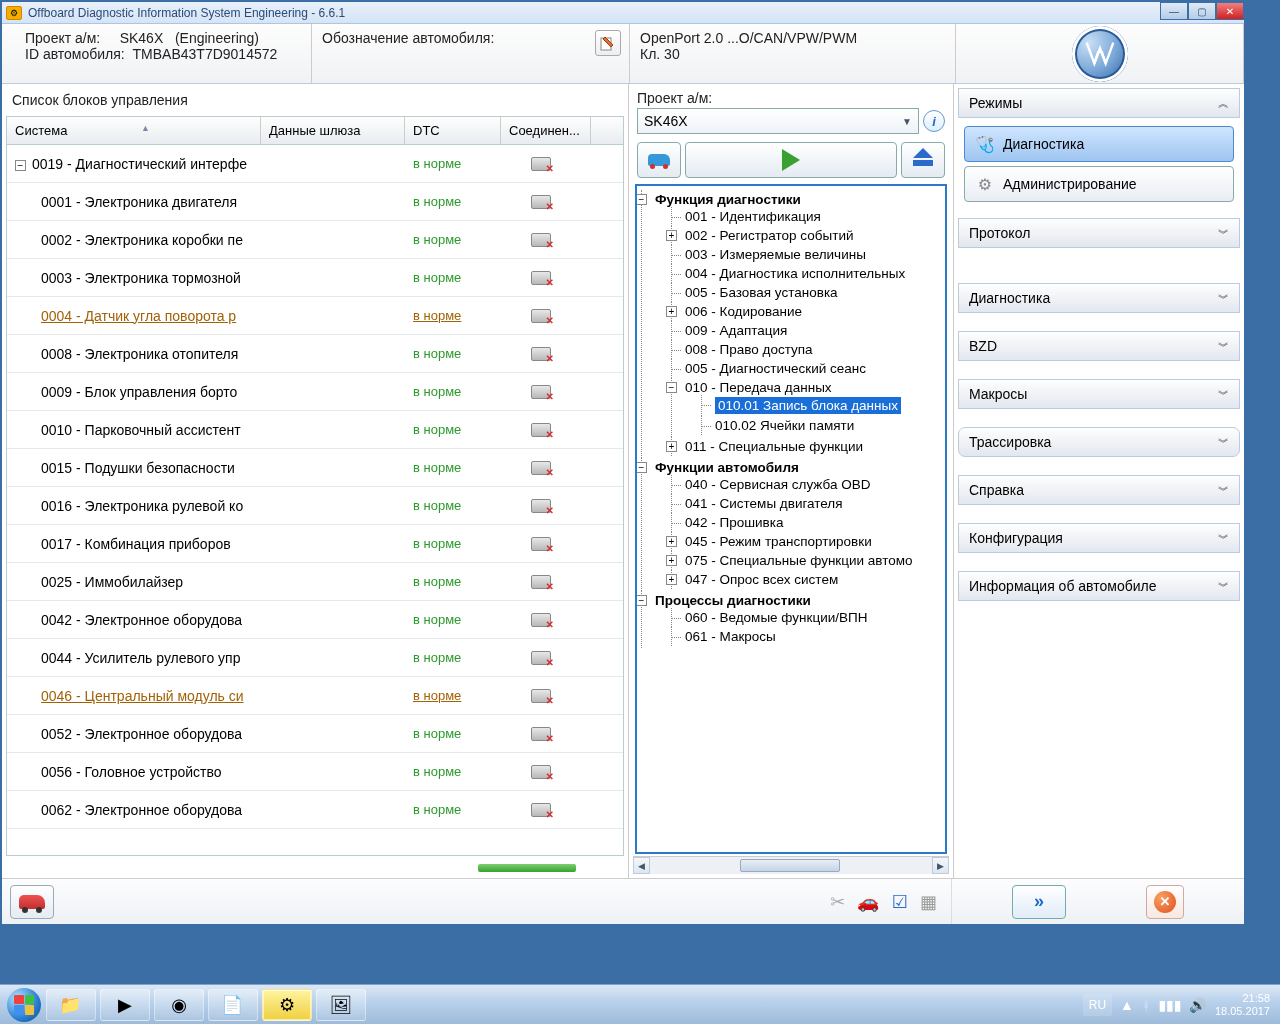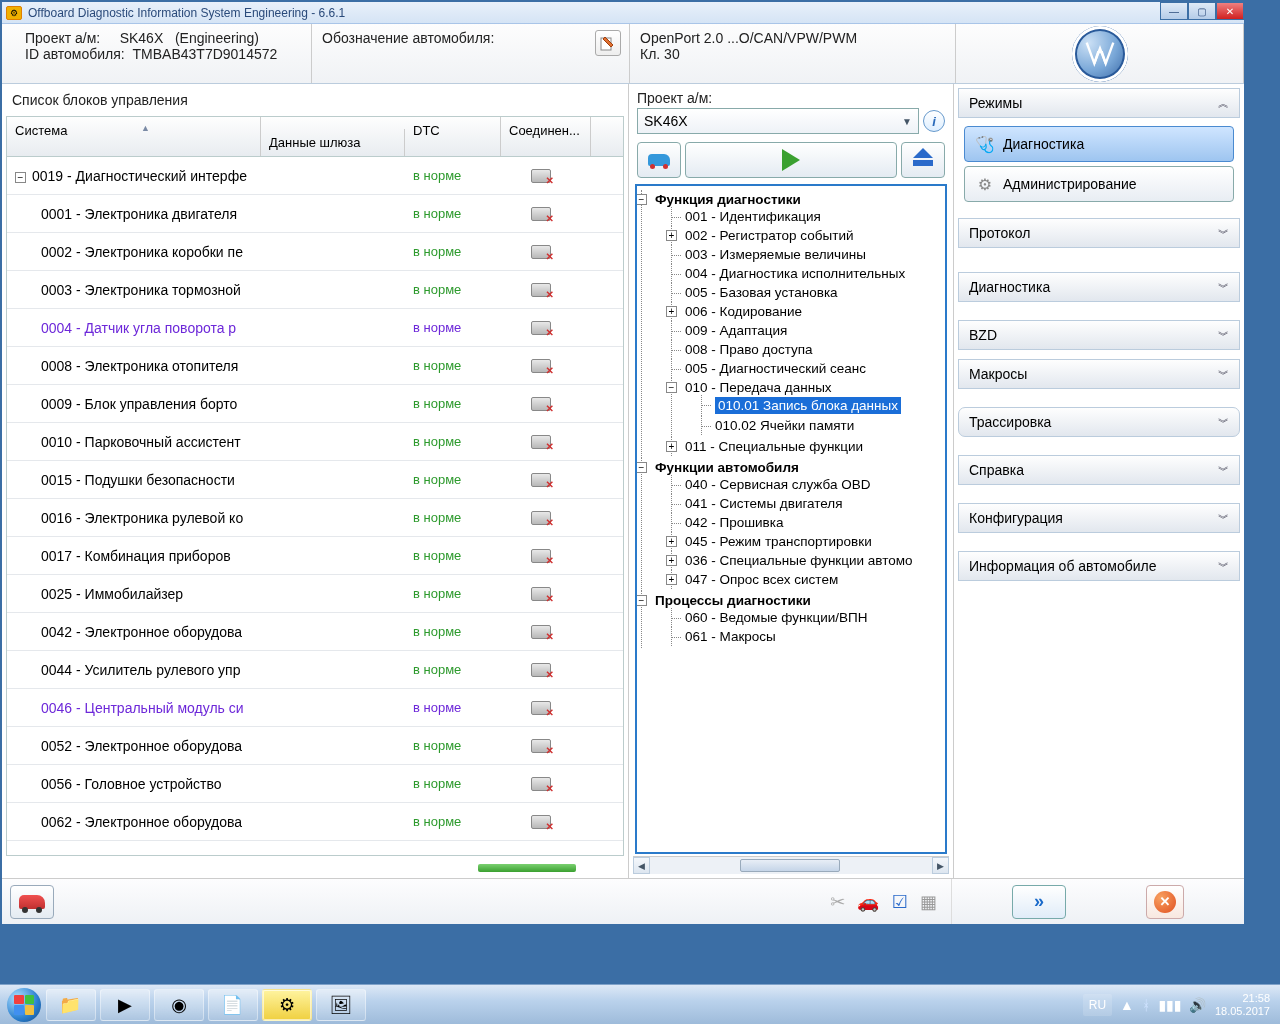--- a/index.html
+++ b/index.html
@@ -17,31 +17,31 @@
 .topcell.b { width:318px; position:relative;}
 .topcell.c { width:326px;}
 .topcell.d { flex:1; display:flex; align-items:center; justify-content:center;}
 .vwlogo { width:56px; height:56px; border-radius:50%; background:radial-gradient(circle at 30% 30%,#cbe0f5,#7aa8d8,#2a5a9a); display:flex;align-items:center;justify-content:center; color:#fff; font-weight:bold; font-size:18px; box-shadow:inset 0 0 0 3px #fff, inset 0 0 0 5px #2a5a9a;}
 .editicon { position:absolute; right:8px; top:6px; width:26px; height:26px; border:1px solid #aaa; border-radius:3px; background:linear-gradient(#fff,#eee); display:flex;align-items:center;justify-content:center;}
 .mainrow { flex:1; display:flex; overflow:hidden;}
 .leftpane { width:627px; border-right:1px solid #ccc; display:flex; flex-direction:column; padding:4px; overflow:hidden;}
 .pane-title { font-size:14px; color:#222; padding:4px 6px 8px 6px;}
 .tbl-head { display:flex; background:linear-gradient(#fefefe,#e8ecf0); border:1px solid #bcc; font-size:13px;}
 .tbl-head > div { padding:6px 8px; border-right:1px solid #ccc; position:relative;}
-.th-sys { width:254px; } .th-gate { width:144px;margin-top:12px;} .th-dtc { width:96px;} .th-conn { width:90px; border-right:none;}
+.th-sys { width:254px; } .th-gate { width:144px;} .th-dtc { width:96px;} .th-conn { width:90px; border-right:none;}
 .sortarrow { position:absolute; right:110px; top:6px; font-size:9px; color:#7a8aa5;}
 .tbl-body { flex:1; overflow-y:auto; overflow-x:hidden; border:1px solid #bcc; border-top:none;}
 .row { display:flex; align-items:center; height:38px; border-bottom:1px solid #e5e8ec;}     
 .row > div { padding:4px 8px;}
 .c-sys { width:254px; white-space:nowrap; overflow:hidden; font-size:14px;}
 .c-gate { width:144px;}
 .c-dtc { width:96px; color:#2d9a2d;}
 .c-conn { width:80px; display:flex; justify-content:center;}
 .row.child .c-sys { padding-left:34px;}
-.row.disabled .c-sys, .row.disabled .c-dtc { color:#6d28d9;}
+.row.disabled .c-sys, .row.disabled .c-dtc { color:#a16207;text-decoration:underline;}
 .expander { display:inline-block; width:11px; height:11px; border:1px solid #888; text-align:center; line-height:9px; font-size:10px; margin-right:6px; background:#fff;}
 .connicon { width:20px; height:14px; background:linear-gradient(#e8e8e8,#b8b8b8); border-radius:2px; position:relative; border:1px solid #888;}
 .connicon::after { content:"✕"; position:absolute; right:-4px; bottom:-4px; color:#d03030; font-size:10px; font-weight:bold;}
 .prog { height:18px; position:relative; padding-top:4px;}
 .progbar { position:absolute; bottom:2px; left:472px; width:98px; height:8px; background:linear-gradient(#7ad070,#3aa030); border-radius:2px;}
 .midpane { width:325px; border-right:1px solid #ccc; display:flex; flex-direction:column; padding:4px; overflow:hidden;}
 .projrow { display:flex; align-items:center; gap:4px; padding:0 4px 4px 4px;}
 .projlbl { font-size:14px; color:#222; padding:2px 4px;}
 .projsel { flex:1; height:26px; border:1px solid #8aa; background:linear-gradient(#fff,#eef2f7); padding:0 6px; font-size:14px; display:flex; align-items:center; justify-content:space-between;}
 .infobtn { width:22px; height:22px; border-radius:50%; border:1px solid #69c; color:#2a6aba; font-weight:bold; display:flex;align-items:center;justify-content:center; font-style:italic; background:linear-gradient(#fff,#def);}
@@ -350,21 +350,21 @@
                 </li>
                 <li><span class="exp">+</span><span>011 - Специальные функции</span></li>
               </ul>
             </li>
             <li class="group"><span class="exp">−</span><span class="lbl">Функции автомобиля</span>
               <ul>
                 <li><span class="tline"></span><span>040 - Сервисная служба OBD</span></li>
                 <li><span class="tline"></span><span>041 - Системы двигателя</span></li>
                 <li><span class="tline"></span><span>042 - Прошивка</span></li>
                 <li><span class="exp">+</span><span>045 - Режим транспортировки</span></li>
-                <li><span class="exp">+</span><span>036 - Специальные функции автомо</span></li>
+                <li><span class="exp">+</span><span>075 - Специальные функции автомо</span></li>
                 <li><span class="exp">+</span><span>047 - Опрос всех систем</span></li>
               </ul>
             </li>
             <li class="group"><span class="exp">−</span><span class="lbl">Процессы диагностики</span>
               <ul>
                 <li><span class="tline"></span><span>060 - Ведомые функции/ВПН</span></li>
                 <li><span class="tline"></span><span>061 - Макросы</span></li>
               </ul>
             </li>
           </ul>
@@ -387,29 +387,29 @@
       <div class="modebtn active">
           <span class="modeicon stetho">🩺</span>
           <span>Диагностика</span>
         </div>
       <div class="modebtn">
           <span class="modeicon gear">⚙</span>
           <span>Администрирование</span>
         </div>
       <div style="height:14px"></div>
       <div id="sections">
-          <div class="acc-head" style="margin-bottom: 24px;">
+          <div class="acc-head" style="margin-bottom: 35px;">
             <span>Протокол</span>
             <span class="chev">︾</span>
           </div>
           <div class="acc-head" style="margin-bottom: 18px;">
             <span>Диагностика</span>
             <span class="chev">︾</span>
           </div>
-          <div class="acc-head" style="margin-bottom: 9px;">
+          <div class="acc-head" style="margin-bottom: 18px;">
             <span>BZD</span>
             <span class="chev">︾</span>
           </div>
           <div class="acc-head" style="margin-bottom: 18px;">
             <span>Макросы</span>
             <span class="chev">︾</span>
           </div>
           <div class="acc-head" style="margin-bottom: 18px; border-radius: 7px;">
             <span>Трассировка</span>
             <span class="chev">︾</span>

